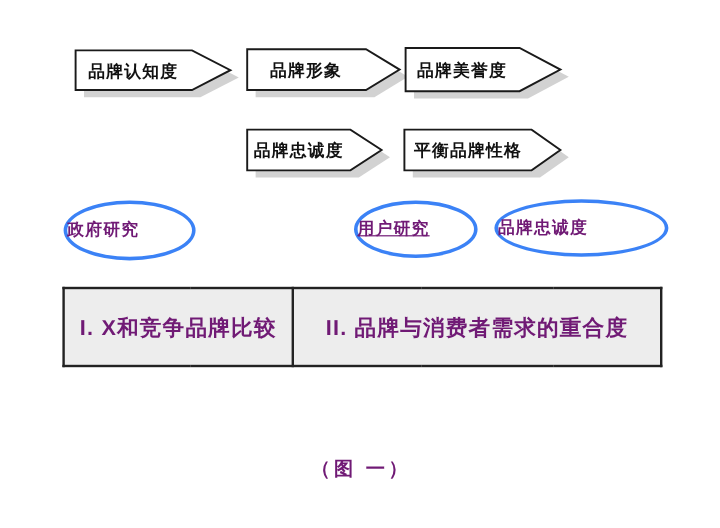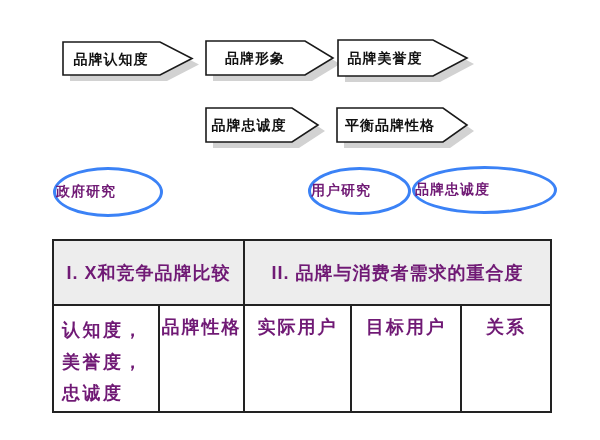--- a/index.html
+++ b/index.html
@@ -101,44 +101,38 @@
 
     <g>
       <polygon points="337,108 443,108 467,125 443,142 337,142" fill="#ffffff" stroke="#1a1a1a" stroke-width="1.6"></polygon>
       <text class="arrow-label" x="390" y="125" text-anchor="middle" dominant-baseline="central">平衡品牌性格</text>
     </g>
   </svg>
 
   <div class="oval" style="left:53px;top:167px;width:110px;height:50px;">
     <span>政府研究</span>
   </div>
-  <div class="oval" style="left:308px;top:167px;width:103px;height:48px;">
+  <div class="oval" style="left:295px;top:167px;width:103px;height:48px;text-decoration:underline;">
     <span>用户研究</span>
   </div>
   <div class="oval" style="left:412px;top:166px;width:145px;height:48px;">
     <span>品牌忠诚度</span>
   </div>
 
   <table id="matrix">
     <colgroup>
       <col style="width:106px">
         <col style="width:85px">
         <col style="width:107px">
       <col style="width:110px">
         <col style="width:90px">
     </colgroup>
     <tbody>
         <tr class="hdr">
       <td colspan="2">I.  X和竞争品牌比较</td>
       <td colspan="3">II.  品牌与消费者需求的重合度</td>
     </tr>
-    <tr class="body">
-      <td class="wrap">认知度，美誉度，忠诚度</td>
-      <td>品牌性格</td>
-      <td>实际用户</td>
-      <td>目标用户</td>
-      <td>关系</td>
-    </tr>
   </tbody>
     </table>
 
+  <div id="caption">（图  一）</div>
 
 </div>
 
 </body></html>

